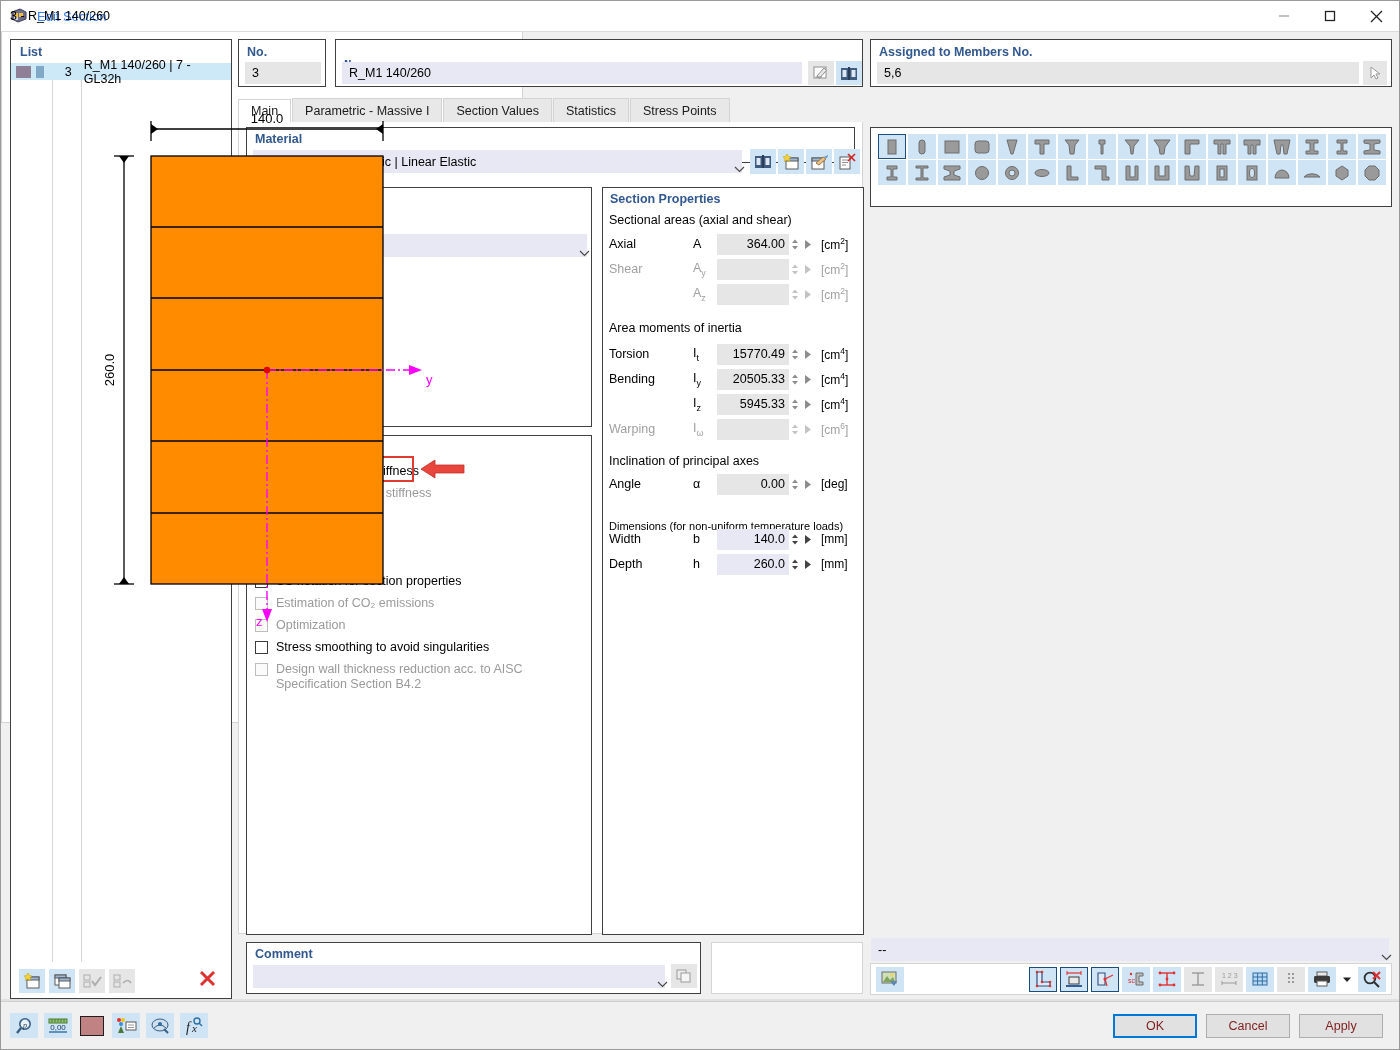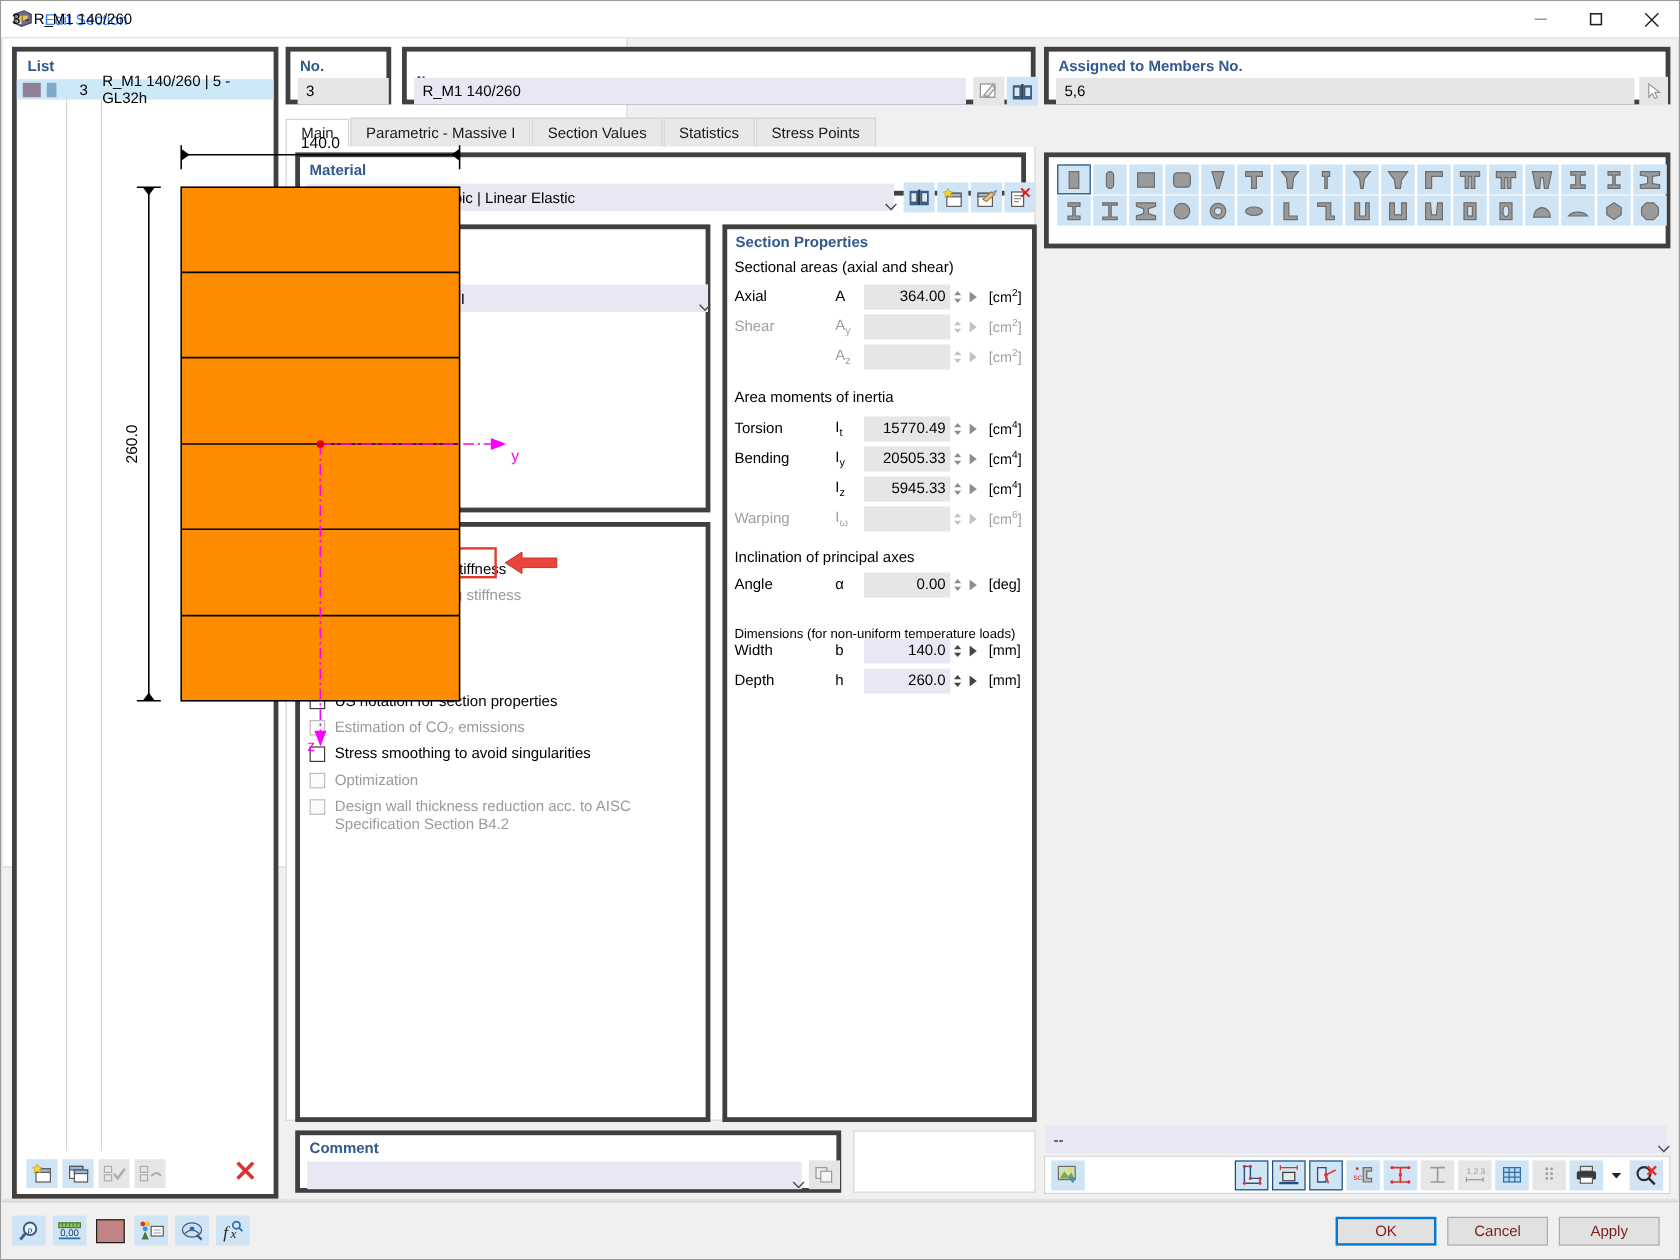--- a/index.html
+++ b/index.html
@@ -35,21 +35,21 @@
   .win-btns { margin-left: auto; display: flex; height: 31px; }
   .win-btn {
     width: 46px; height: 31px; display: flex; align-items: center; justify-content: center;
     font-size: 13px; color: #222;
   }
 
   
   .gbox {
     position: absolute;
     background: #ffffff;
-    border: 4px solid #404040;
+    border: 1px solid #404040;
   }
   .gbox-label {
     color: #31588f; font-weight: bold; font-size: 12.5px;
   }
 
   
   #list-panel { left: 9px; top: 38px; width: 222px; height: 960px; }
   #list-panel .gbox-label { position: absolute; left: 9px; top: 5px; }
   .list-rows { position: absolute; left: 0; top: 23px; right: 0; bottom: 36px; }
   .list-row {
@@ -292,21 +292,21 @@
     <span class="gbox-label">List</span>
     <div class="list-vline" style="left:41px"></div>
     <div class="list-vline" style="left:70px"></div>
     <div class="list-rows">
       <div class="list-row">
         <span class="list-col-icons">
           <span class="sw1"></span>
           <span class="sw2"></span>
         </span>
         <span class="list-col-no">3</span>
-        <span class="list-col-name">R_M1 140/260 | 5 - GL32h</span>
+        <span class="list-col-name">R_M1 140/260 | 7 - GL32h</span>
       </div>
     </div>
     <div class="list-toolbar">
       <span class="tbtn">
         <svg width="20" height="18" viewBox="0 0 20 18">
           <rect x="5" y="5" width="12" height="11" fill="#fff" stroke="#5b5b5b"></rect>
           <rect x="5" y="5" width="12" height="3" fill="#9cb8d6" stroke="#5b5b5b"></rect>
           <path d="M3 1 l1.3 2.5 L7 4 l-2 1.7 .6 2.7 L3 7 .4 8.4 1 5.7 -1 4 l2.7 -.5 Z" fill="#f5d33a" stroke="#c7a411" stroke-width=".6" transform="translate(3,0)"></path>
         </svg>
       </span>
@@ -491,28 +491,28 @@
         <span class="cb"></span>
         <span class="opt-label">US notation for section properties</span>
       </div>
 
 
       <div class="opt-row dis">
         <span class="cb dis"></span>
         <span class="opt-label">Estimation of CO₂ emissions</span>
       </div>
 
+      <div class="opt-row dis">
+        <span class="cb dis"></span>
+        <span class="opt-label">Optimization</span>
+      </div>
+
       <div class="opt-row">
         <span class="cb"></span>
         <span class="opt-label">Stress smoothing to avoid singularities</span>
-      </div>
-
-      <div class="opt-row dis">
-        <span class="cb dis"></span>
-        <span class="opt-label">Optimization</span>
       </div>
 
       <div class="opt-row dis two-line">
         <span class="cb dis"></span>
         <span class="opt-label" style="max-width:300px;display:block">Design wall thickness reduction acc. to AISC Specification Section B4.2</span>
       </div>
 
     </div>
   </div>
 

